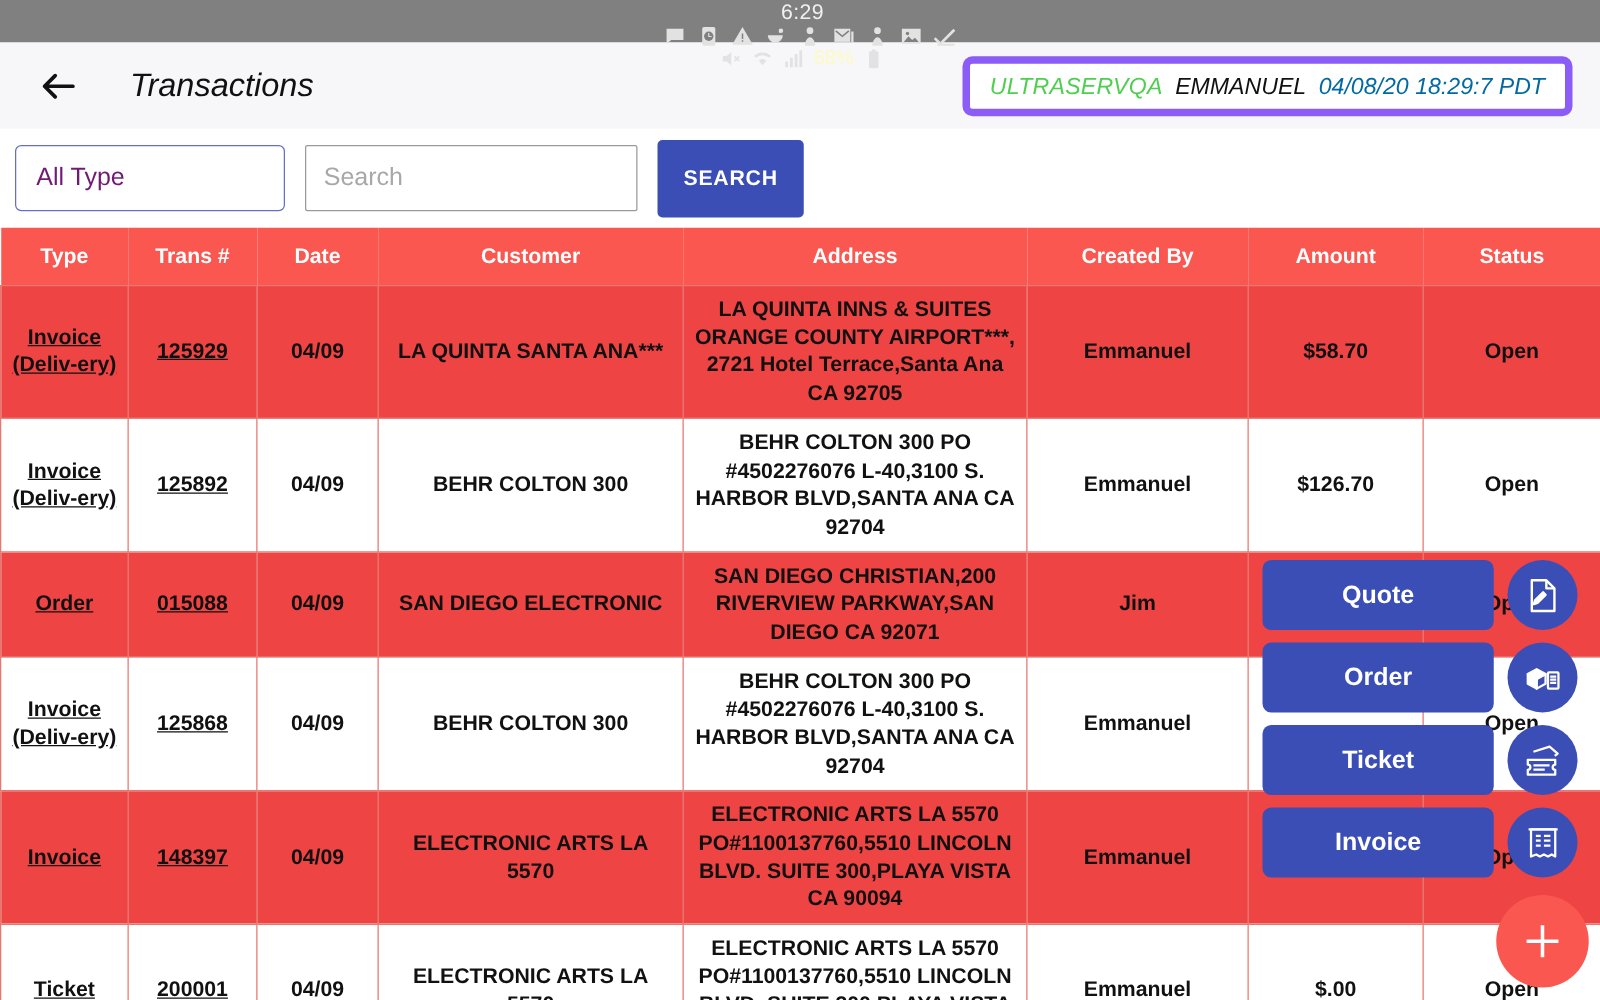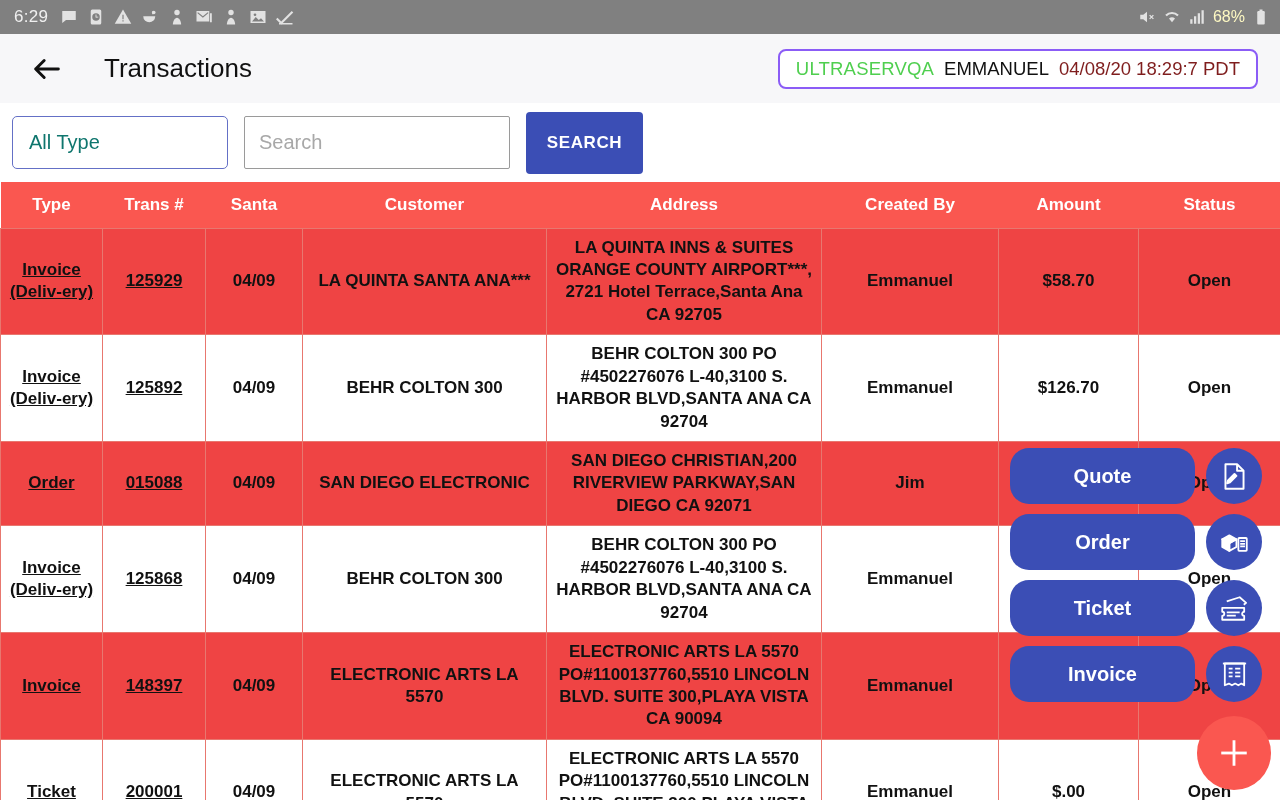--- a/index.html
+++ b/index.html
@@ -8,61 +8,61 @@
     font-family: "Liberation Sans", sans-serif;
     background: #ffffff;
     overflow: hidden;
   }
   #app { position: relative; width: 1280px; height: 800px; }
 
   
   .statusbar {
     height: 34px; background: #808080;
     display: flex; align-items: center;
-    padding: 0 10px 0 14px; color: #e8e8e8;
+    padding: 0 10px 0 14px; color: #e8e8e8; flex-direction: column;
   }
   .sb-clock { font-size: 17px; letter-spacing: .3px; color: #f0f0f0; }
   .sb-left-icons { display: flex; align-items: center; gap: 9px; margin-left: 12px; }
   .sb-spacer { flex: 1; }
   .sb-right { display: flex; align-items: center; gap: 7px; }
   .sb-batt-text { font-size: 16px; color: #fef9c3; }
   .sbi { width: 18px; height: 18px; display: block; fill: #e2e2e2; }
 
   
   .appbar {
     height: 69px; background: #f7f7f9;
-    display: flex; align-items: center; padding: 0 14px 0 30px;
+    display: flex; align-items: center; padding: 0 14px 0 30px; font-style: italic;
   }
   .back-arrow { width: 34px; height: 34px; flex: none; cursor: pointer; }
   .back-arrow svg { width: 34px; height: 34px; display: block; }
   .page-title {
     font-size: 26px; color: #111; margin-left: 40px;
     font-weight: 400; white-space: nowrap;
   }
   .appbar-spacer { flex: 1; }
   .session-badge {
-    border: 2px solid #8b5cf6; border-radius: 8px;
+    border: 6px solid #8b5cf6; border-radius: 8px;
     background: #fff; padding: 7px 16px;
     font-size: 18.5px; white-space: nowrap;
     display: flex; align-items: baseline; gap: 10px;
     margin-right: 8px;
   }
   .session-company { color: #4fcf4f; font-weight: 400; letter-spacing: .2px; }
   .session-user { color: #111; }
-  .session-time { color: #7f1d1d; }
+  .session-time { color: #0369a1; }
 
   
   .filterbar {
     height: 79px; background: #fff;
     display: flex; align-items: center; padding: 0 12px; gap: 16px;
   }
   .sel-type {
     width: 216px; height: 53px; border: 1px solid #6470c6; border-radius: 5px;
     background: #fff; display: flex; align-items: center; padding: 0 16px;
-    font-size: 20px; color: #0f766e; cursor: pointer;
+    font-size: 20px; color: #701a75; cursor: pointer;
   }
   .search-input {
     width: 266px; height: 53px; border: 1px solid #9a9a9a; border-radius: 2px;
     background: #fff; padding: 0 14px; font-size: 20px; color: #111;
     font-family: "Liberation Sans", sans-serif;
   }
   .search-input::placeholder { color: #a8a8a8; }
   .btn-search {
     width: 117px; height: 62px; background: #3b4eb5; border: none; border-radius: 4px;
     color: #fff; font-size: 17px; font-weight: bold; letter-spacing: .6px;
@@ -95,21 +95,21 @@
   .c-amt   { width: 140px; }
   .c-stat  { width: 142px; }
 
   
   .fab-stack {
     position: absolute; right: 18px; bottom: 10px;
     display: flex; flex-direction: column; align-items: flex-end; gap: 10px;
   }
   .fab-row { display: flex; align-items: center; gap: 11px; }
   .fab-label {
-    background: #3b4eb5; color: #fff; border-radius: 19px;
+    background: #3b4eb5; color: #fff; border-radius: 7px;
     min-width: 185px; height: 56px; display: flex; align-items: center;
     justify-content: center; font-size: 20px; font-weight: bold;
     cursor: pointer; padding: 0 18px;
   }
   .fab-mini {
     width: 56px; height: 56px; border-radius: 50%; background: #3b4eb5;
     display: flex; align-items: center; justify-content: center; cursor: pointer;
   }
   .fab-mini svg { width: 31px; height: 31px; display: block; }
   .fab-main {
@@ -214,21 +214,21 @@
     <input class="search-input" type="text" placeholder="Search" style="">
     <button class="btn-search">SEARCH</button>
   </div>
 
   <div class="table-wrap">
     <table class="txn">
       <thead>
         <tr>
           <th class="c-type">Type</th>
           <th class="c-trans">Trans #</th>
-          <th class="c-date">Santa</th>
+          <th class="c-date">Date</th>
           <th class="c-cust">Customer</th>
           <th class="c-addr">Address</th>
           <th class="c-by">Created By</th>
           <th class="c-amt">Amount</th>
           <th class="c-stat">Status</th>
         </tr>
       </thead>
       <tbody>
 
         <tr class="odd">

